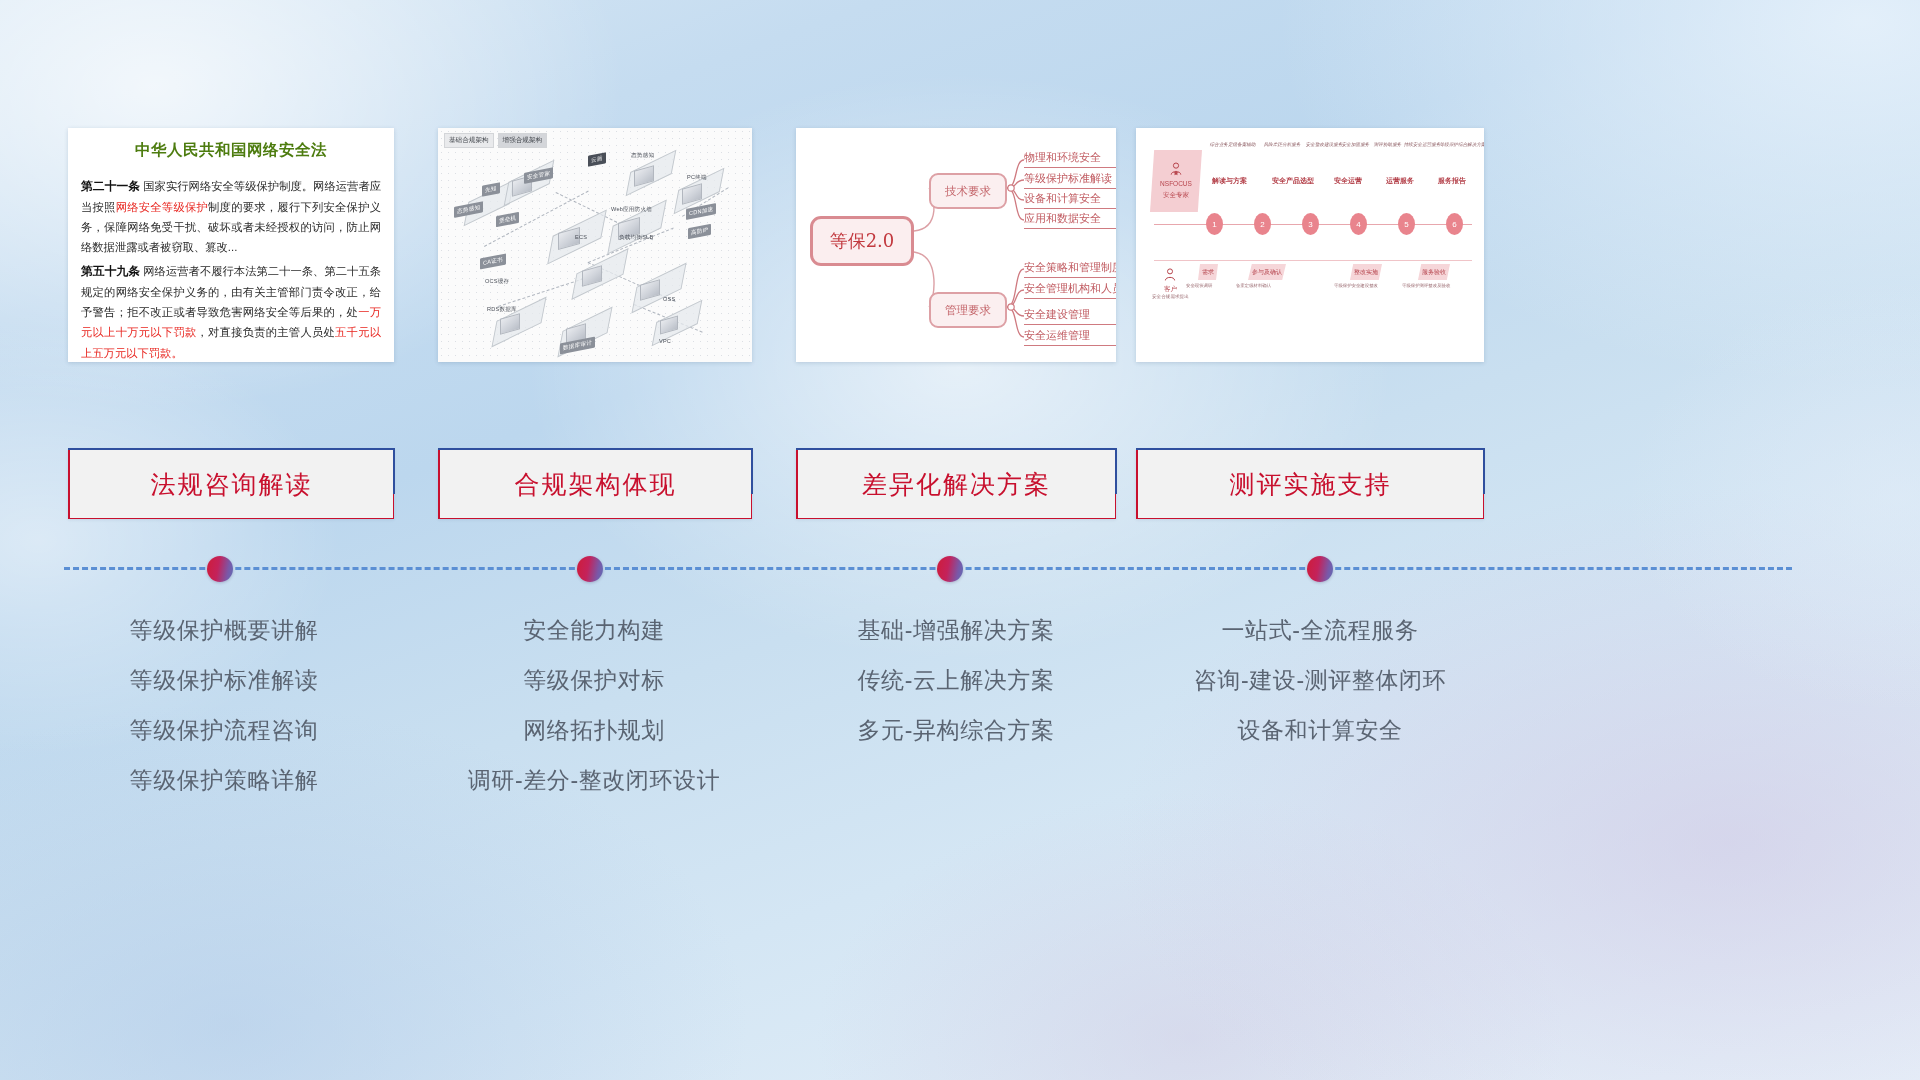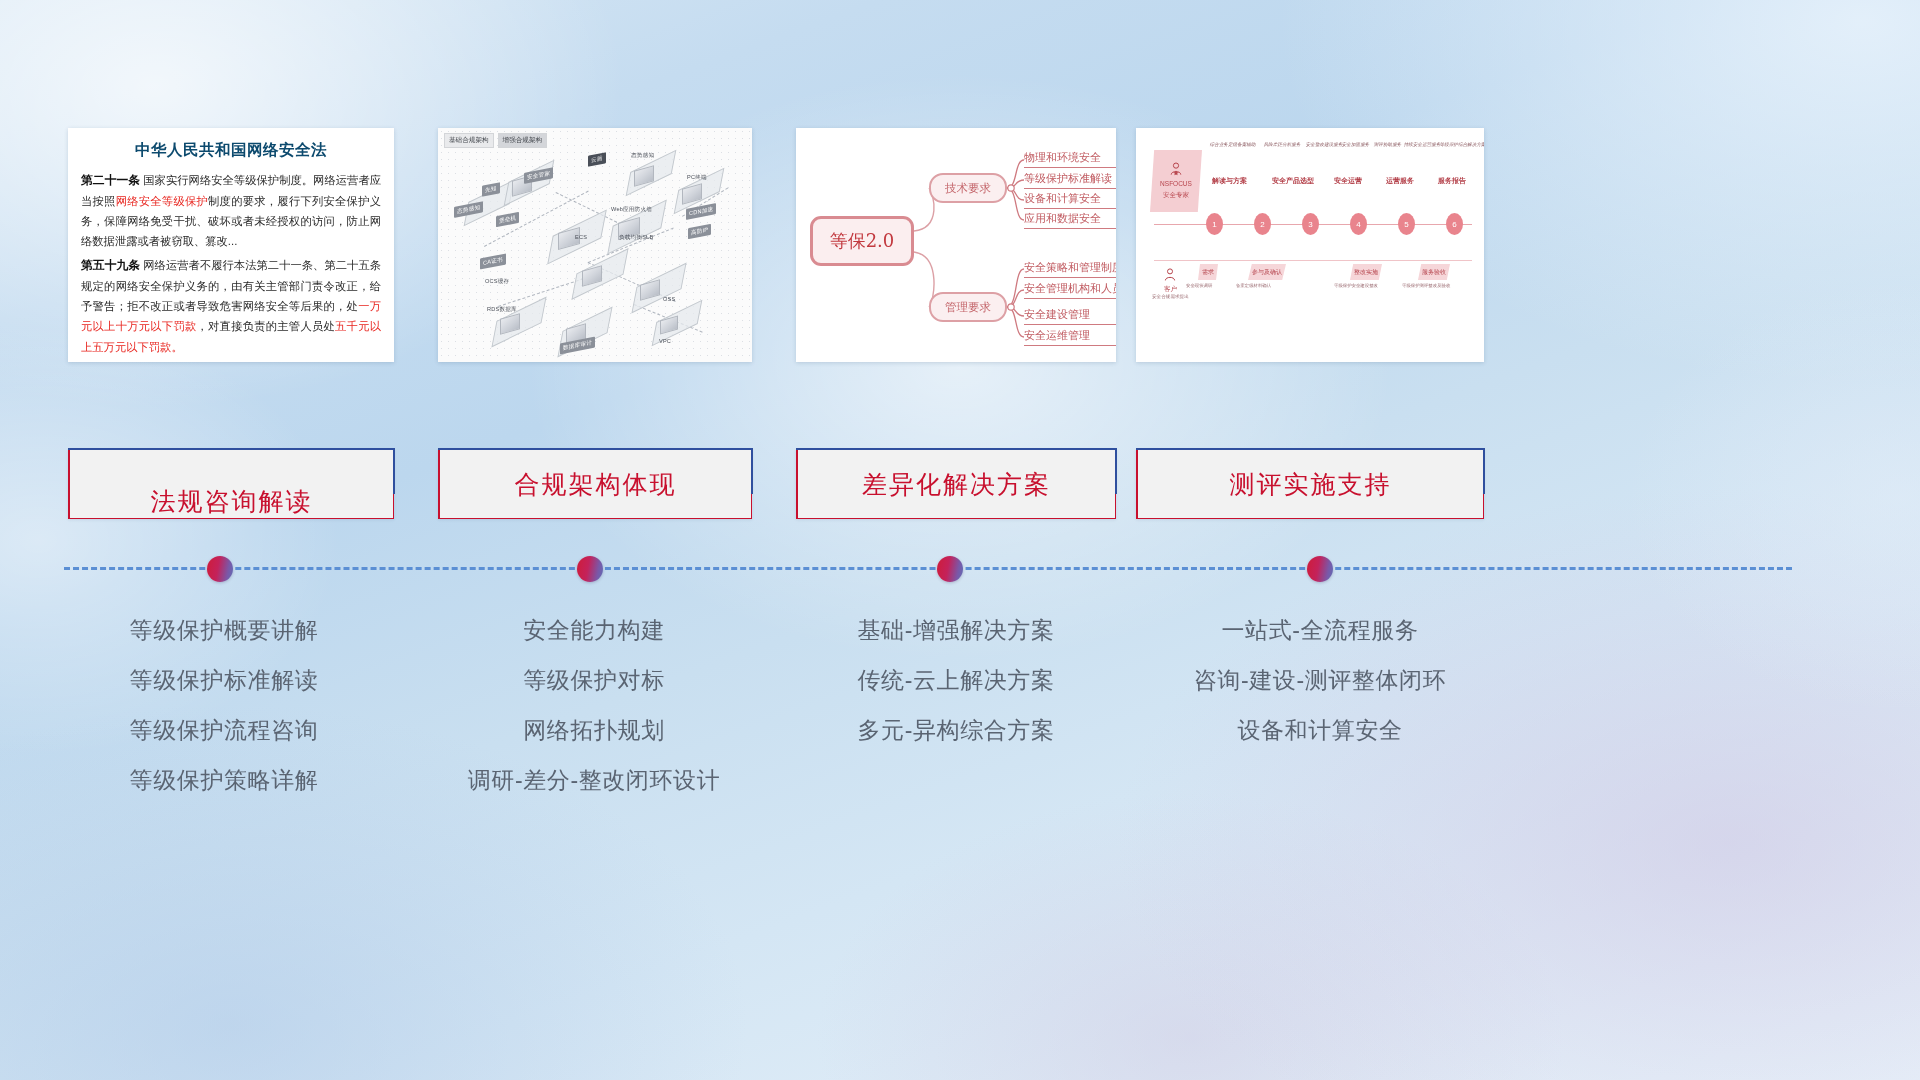--- a/index.html
+++ b/index.html
@@ -45,21 +45,21 @@
   }
   .card-1 { left: 68px;   width: 326px; }
   .card-2 { left: 438px;  width: 314px; }
   .card-3 { left: 796px;  width: 320px; }
   .card-4 { left: 1136px; width: 348px; }
 
   
   .law { padding: 12px 13px 0 13px; }
   .law-title {
     text-align: center; font-weight: bold; font-size: 15.5px;
-    color: #0c4a6e; letter-spacing: .5px; margin-bottom: 9px;
+    color: #4d7c0f; letter-spacing: .5px; margin-bottom: 15px;
   }
   .law-p {
     font-size: 11.3px; line-height: 1.78; color: #2a2a2a;
     text-align: justify; margin-bottom: 4px;
   }
   .law-p b { font-weight: bold; font-size: 11.8px; color: #111; }
   .law-em { color: #e8241e; }
 
   
   .arch { position: relative; width: 100%; height: 100%; background: #fbfbfb; }
@@ -104,22 +104,22 @@
 
   
   .mm { position: relative; width: 100%; height: 100%; }
   .mm-root {
     position: absolute; left: 14px; top: 88px; width: 104px; height: 50px;
     border: 3px solid #d98b91; border-radius: 11px; background: #fbeeef;
     display: flex; align-items: center; justify-content: center;
     font-size: 18px; color: #c2393f; font-family: "DejaVu Serif", serif;
   }
   .mm-mid {
-    position: absolute; width: 78px; height: 30px;
-    border: 2px solid #dda0a5; border-radius: 14px; background: #fbeff0;
+    position: absolute; width: 78px; height: 36px;
+    border: 2px solid #dda0a5; border-radius: 9px; background: #fbeff0;
     display: flex; align-items: center; justify-content: center;
     font-size: 11.5px; color: #c4666b; font-family: "DejaVu Serif", serif;
   }
   .mm-mid.tech { left: 133px; top: 45px; }
   .mm-mid.mgmt { left: 133px; top: 164px; }
   .mm-leaf {
     position: absolute; left: 228px; width: 95px;
     font-size: 11px; color: #c05a60; font-family: "DejaVu Serif", serif;
     padding-bottom: 2px; border-bottom: 1.6px solid #cf7a80;
     white-space: nowrap;
@@ -189,21 +189,21 @@
     background: #2f4f9e;
   }
   .head-box .blue-edge2 {
     position: absolute; right: -1.6px; top: -1.6px; bottom: 35%; width: 1.6px;
     background: #2f4f9e;
   }
   .head-label {
     font-size: 25px; color: #c8102e; letter-spacing: 2px;
     position: relative; z-index: 2;
   }
-  .hb-1 { left: 68px;   width: 326px; align-items: flex-end; }
+  .hb-1 { left: 68px;   width: 326px; }
   .hb-2 { left: 438px;  width: 314px; }
   .hb-3 { left: 796px;  width: 320px; }
   .hb-4 { left: 1136px; width: 348px; }
 
   
   #timeline { position: absolute; top: 556px; left: 0; width: 1920px; height: 30px; z-index: 3; }
   .tl-line {
     position: absolute; top: 11px; left: 64px; width: 1728px; height: 0;
     border-top: 3px dashed #5b8fd4;
   }

